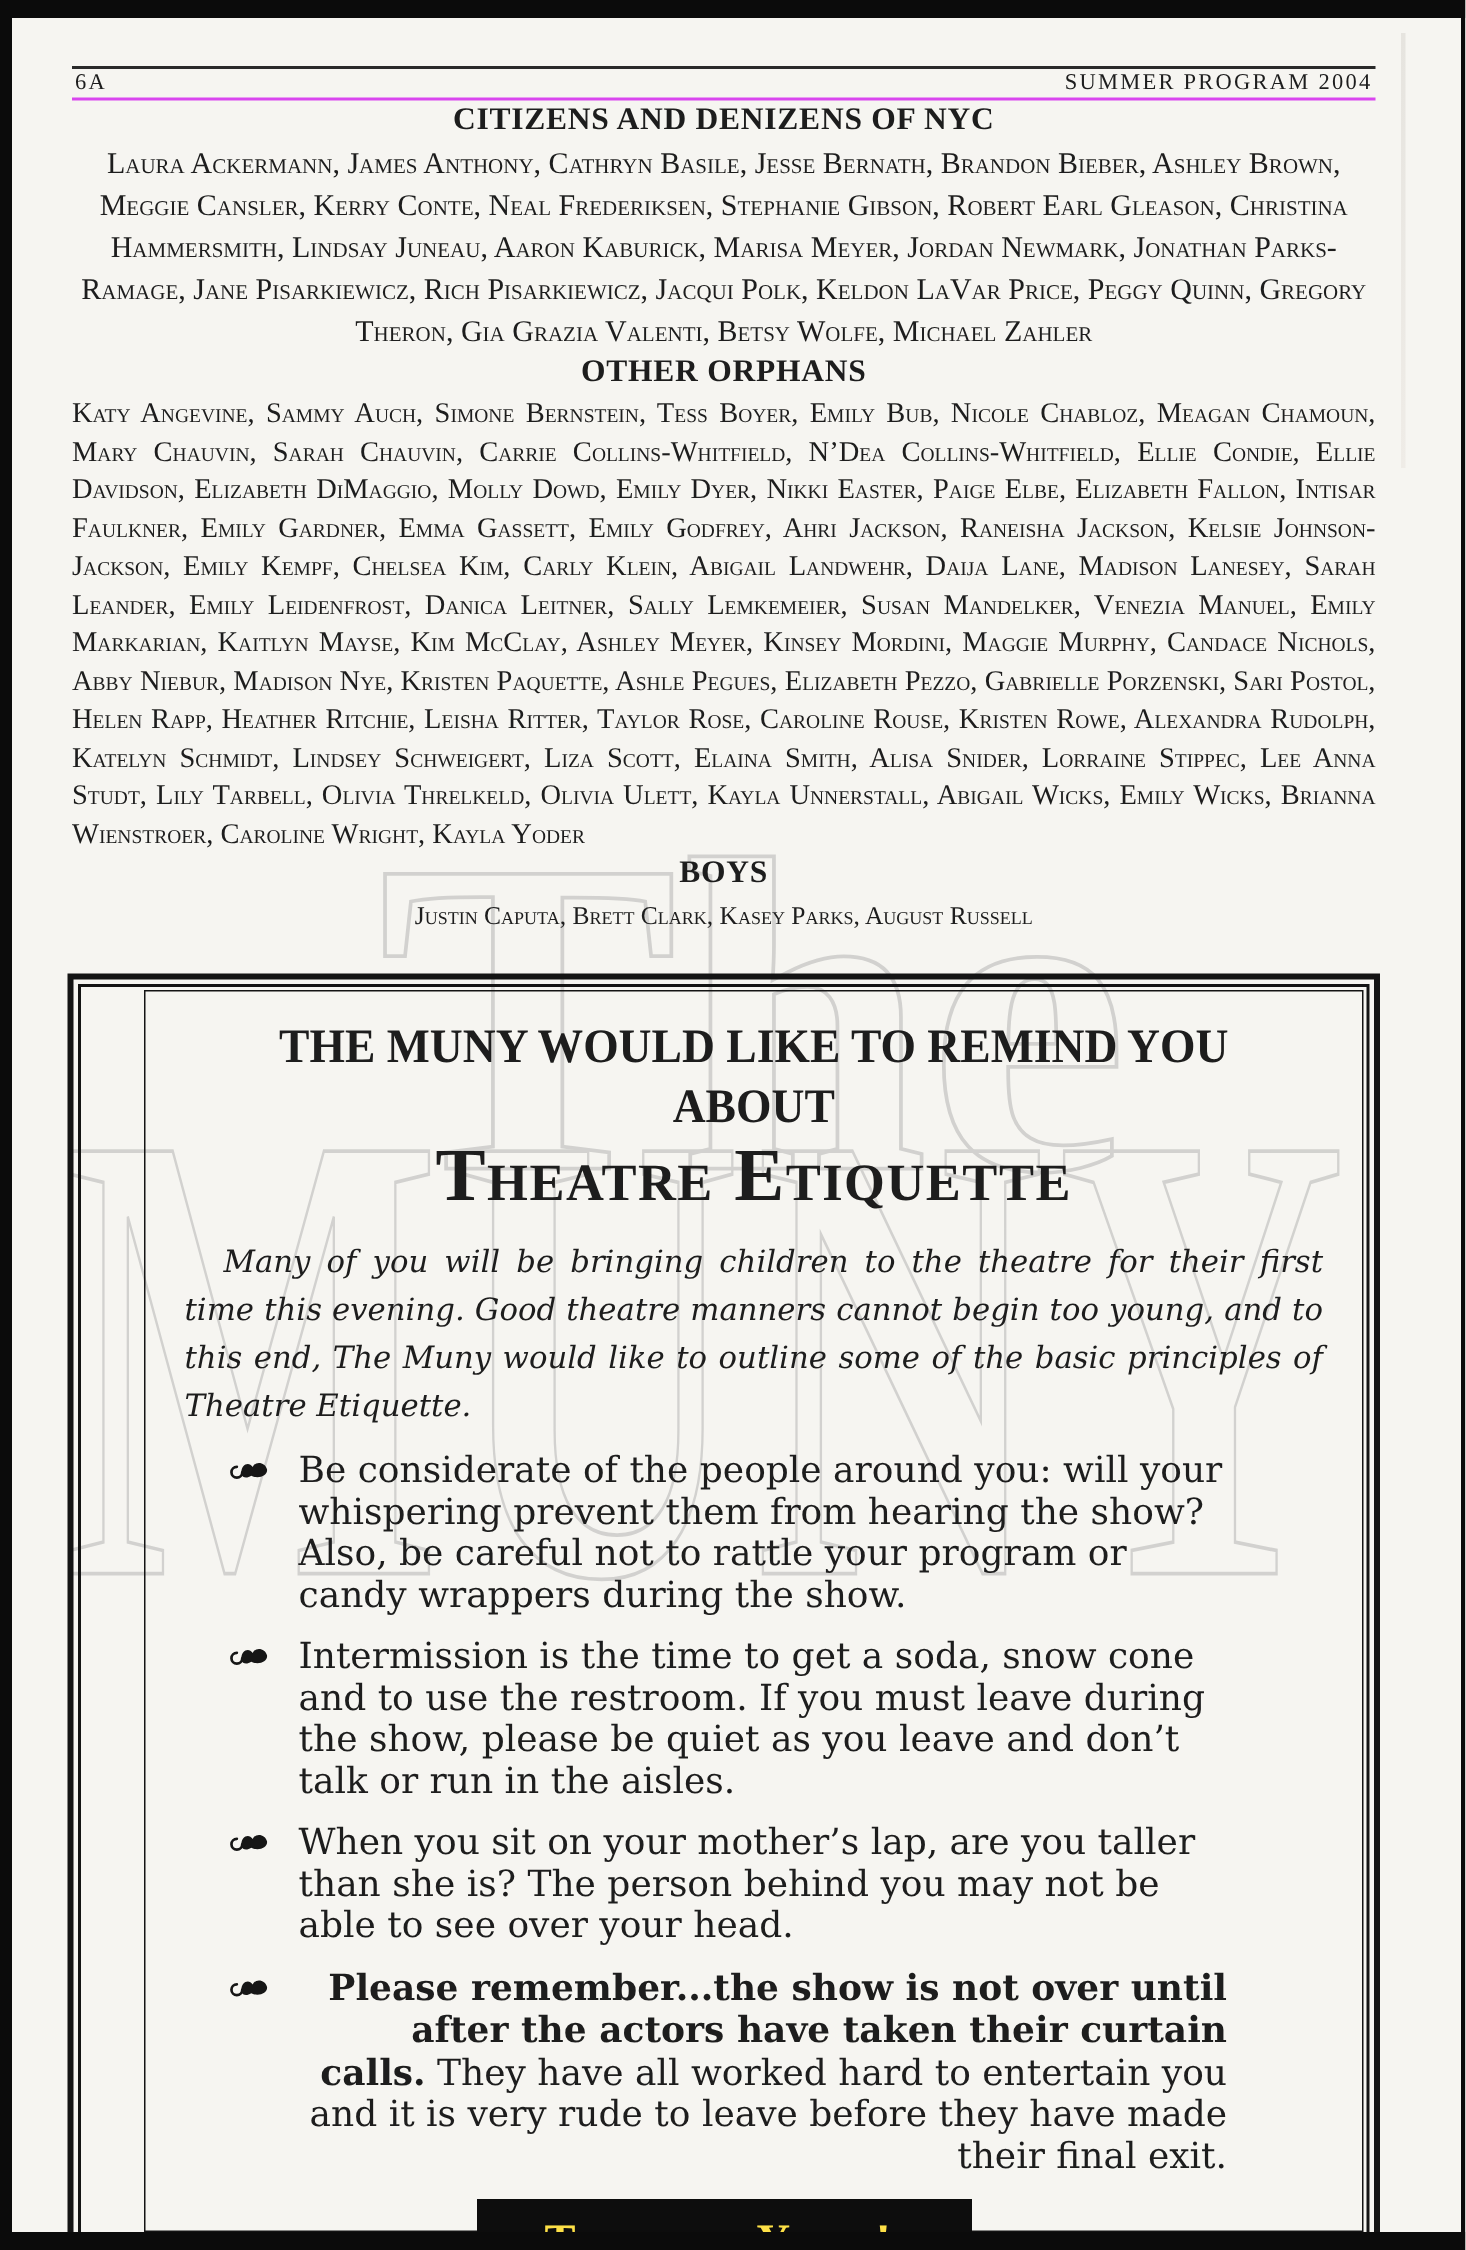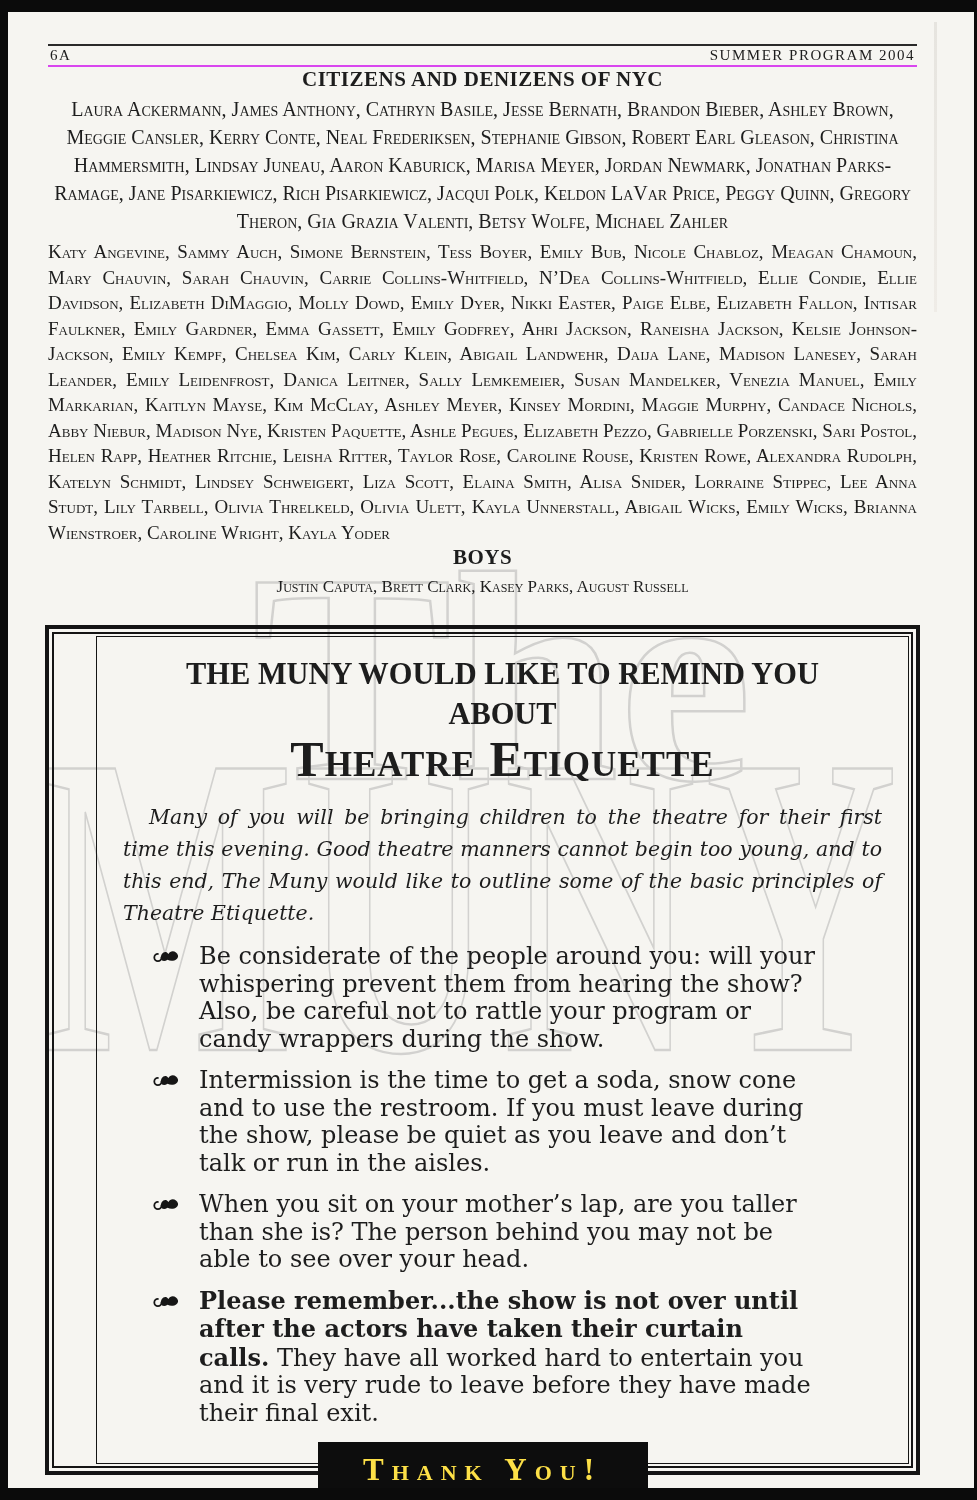--- a/index.html
+++ b/index.html
@@ -109,20 +109,21 @@
   <div class="content">
 
     <div class="running-header">
       <span>6A</span>
       <span>SUMMER PROGRAM 2004</span>
     </div>
 
     <h2 class="section h-citizens">CITIZENS AND DENIZENS OF NYC</h2>
     <p class="names names-citizens">Laura Ackermann, James Anthony, Cathryn Basile, Jesse Bernath, Brandon Bieber, Ashley Brown, Meggie Cansler, Kerry Conte, Neal Frederiksen, Stephanie Gibson, Robert Earl Gleason, Christina Hammersmith, Lindsay Juneau, Aaron Kaburick, Marisa Meyer, Jordan Newmark, Jonathan Parks-Ramage, Jane Pisarkiewicz, Rich Pisarkiewicz, Jacqui Polk, Keldon LaVar Price, Peggy Quinn, Gregory Theron, Gia Grazia Valenti, Betsy Wolfe, Michael Zahler</p>
 
+    <h2 class="section h-orphans">OTHER ORPHANS</h2>
     <p class="names names-orphans">Katy Angevine, Sammy Auch, Simone Bernstein, Tess Boyer, Emily Bub, Nicole Chabloz, Meagan Chamoun, Mary Chauvin, Sarah Chauvin, Carrie Collins-Whitfield, N’Dea Collins-Whitfield, Ellie Condie, Ellie Davidson, Elizabeth DiMaggio, Molly Dowd, Emily Dyer, Nikki Easter, Paige Elbe, Elizabeth Fallon, Intisar Faulkner, Emily Gardner, Emma Gassett, Emily Godfrey, Ahri Jackson, Raneisha Jackson, Kelsie Johnson-Jackson, Emily Kempf, Chelsea Kim, Carly Klein, Abigail Landwehr, Daija Lane, Madison Lanesey, Sarah Leander, Emily Leidenfrost, Danica Leitner, Sally Lemkemeier, Susan Mandelker, Venezia Manuel, Emily Markarian, Kaitlyn Mayse, Kim McClay, Ashley Meyer, Kinsey Mordini, Maggie Murphy, Candace Nichols, Abby Niebur, Madison Nye, Kristen Paquette, Ashle Pegues, Elizabeth Pezzo, Gabrielle Porzenski, Sari Postol, Helen Rapp, Heather Ritchie, Leisha Ritter, Taylor Rose, Caroline Rouse, Kristen Rowe, Alexandra Rudolph, Katelyn Schmidt, Lindsey Schweigert, Liza Scott, Elaina Smith, Alisa Snider, Lorraine Stippec, Lee Anna Studt, Lily Tarbell, Olivia Threlkeld, Olivia Ulett, Kayla Unnerstall, Abigail Wicks, Emily Wicks, Brianna Wienstroer, Caroline Wright, Kayla Yoder</p>
 
     <h2 class="section h-boys">BOYS</h2>
     <p class="names names-boys">Justin Caputa, Brett Clark, Kasey Parks, August Russell</p>
 
     <div class="etiquette-box">
       <div class="box-mid">
         <div class="box-inner">
 
           <div class="kicker">THE MUNY WOULD LIKE TO REMIND YOU ABOUT</div>
@@ -152,21 +153,21 @@
               <path d="M10,13 C9,7 14.5,3.5 17.5,8 C19.5,3.5 26,5 27,9.5 C27.8,13.5 21.5,16.5 16.5,13.8 C13.5,15.8 10.6,15 10,13 Z" fill="#161616"></path>
             </svg>
             <p style="margin:0;"><b></b><span>When you sit on your mother’s lap, are you taller than she is? The person behind you may not be able to see over your head.</span></p>
           </div>
 
           <div class="bullet">
             <svg class="fleuron" width="34" height="22" viewBox="0 0 34 22" aria-hidden="true">
               <path d="M10.5,11.5 a3.6,3.6 0 1 1 -3.6,-3.6" fill="none" stroke="#161616" stroke-width="1.8" stroke-linecap="round"></path>
               <path d="M10,13 C9,7 14.5,3.5 17.5,8 C19.5,3.5 26,5 27,9.5 C27.8,13.5 21.5,16.5 16.5,13.8 C13.5,15.8 10.6,15 10,13 Z" fill="#161616"></path>
             </svg>
-            <p style="margin:0;"><b>Please remember...the show is not over until after the actors have taken their curtain calls.</b><span> They have all worked hard to entertain you and it is very rude to leave before they have made their final exit.</span></p>
+            <p style="margin:0;text-align:right;"><b>Please remember...the show is not over until after the actors have taken their curtain calls.</b><span> They have all worked hard to entertain you and it is very rude to leave before they have made their final exit.</span></p>
           </div>
 
         </div>
       </div>
 
       <div class="thanks-banner" style="background: rgb(13, 13, 13); color: #fde047;">
         <span>Thank You!</span>
       </div>
     </div>
 

